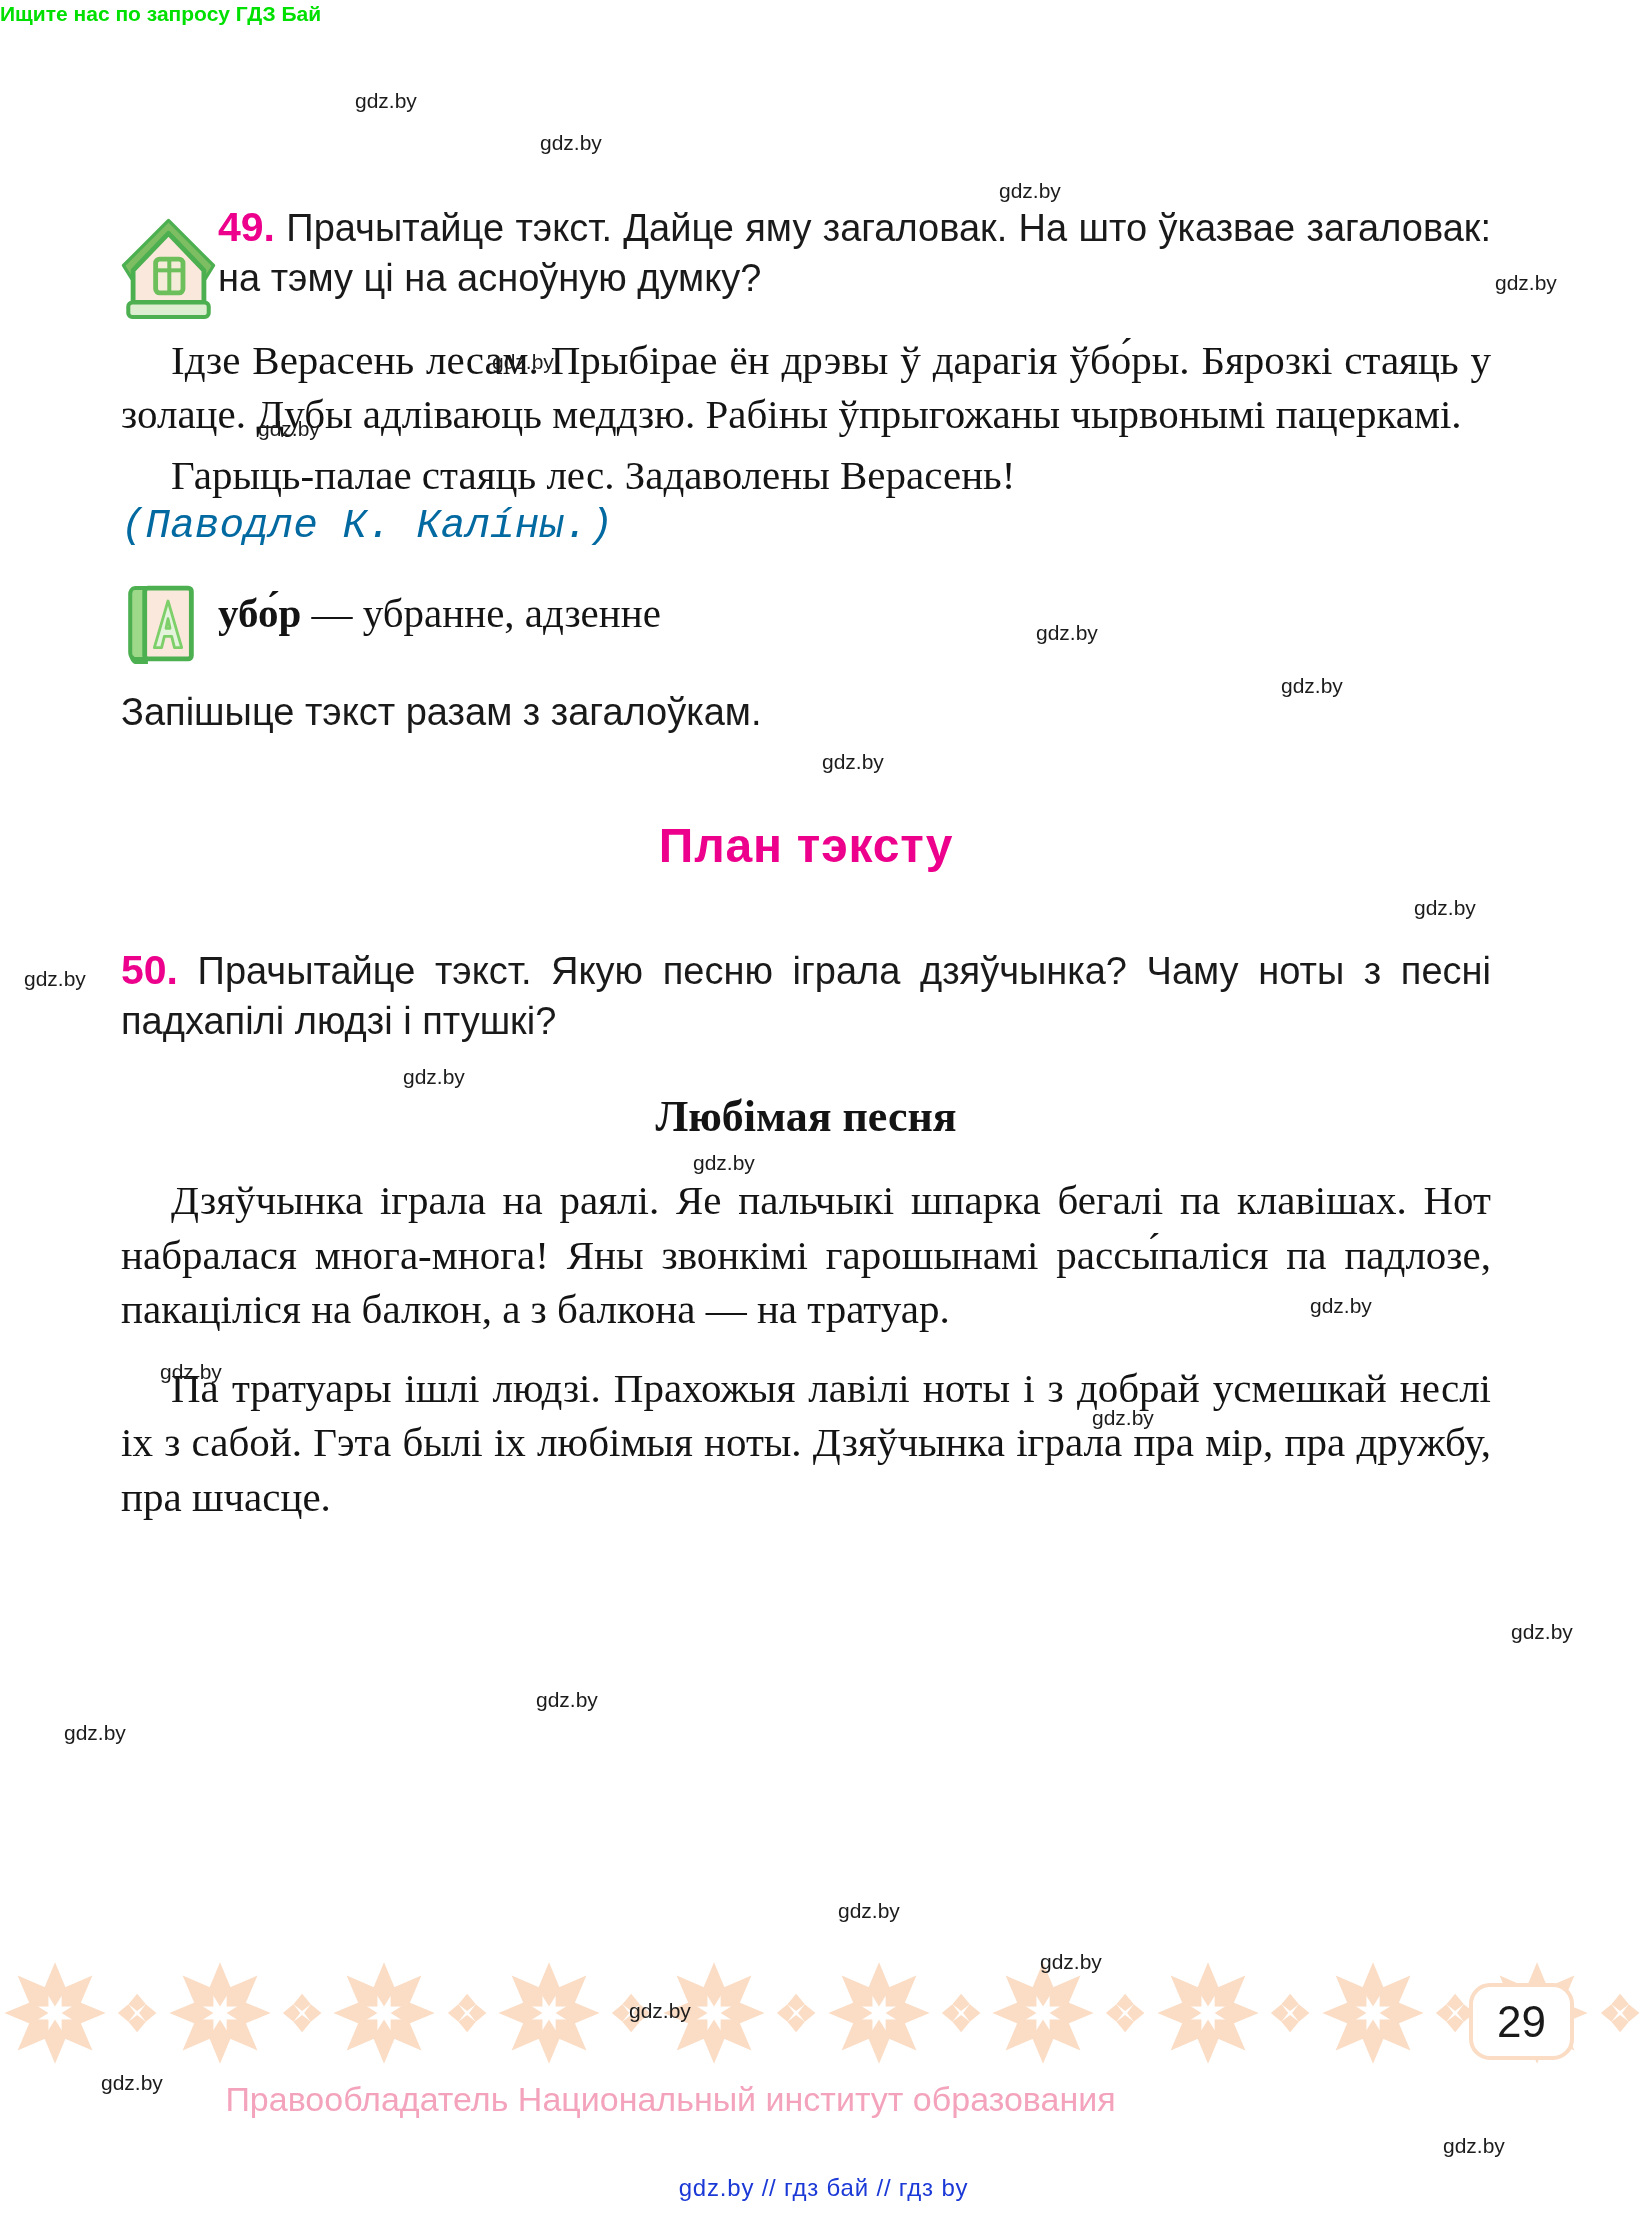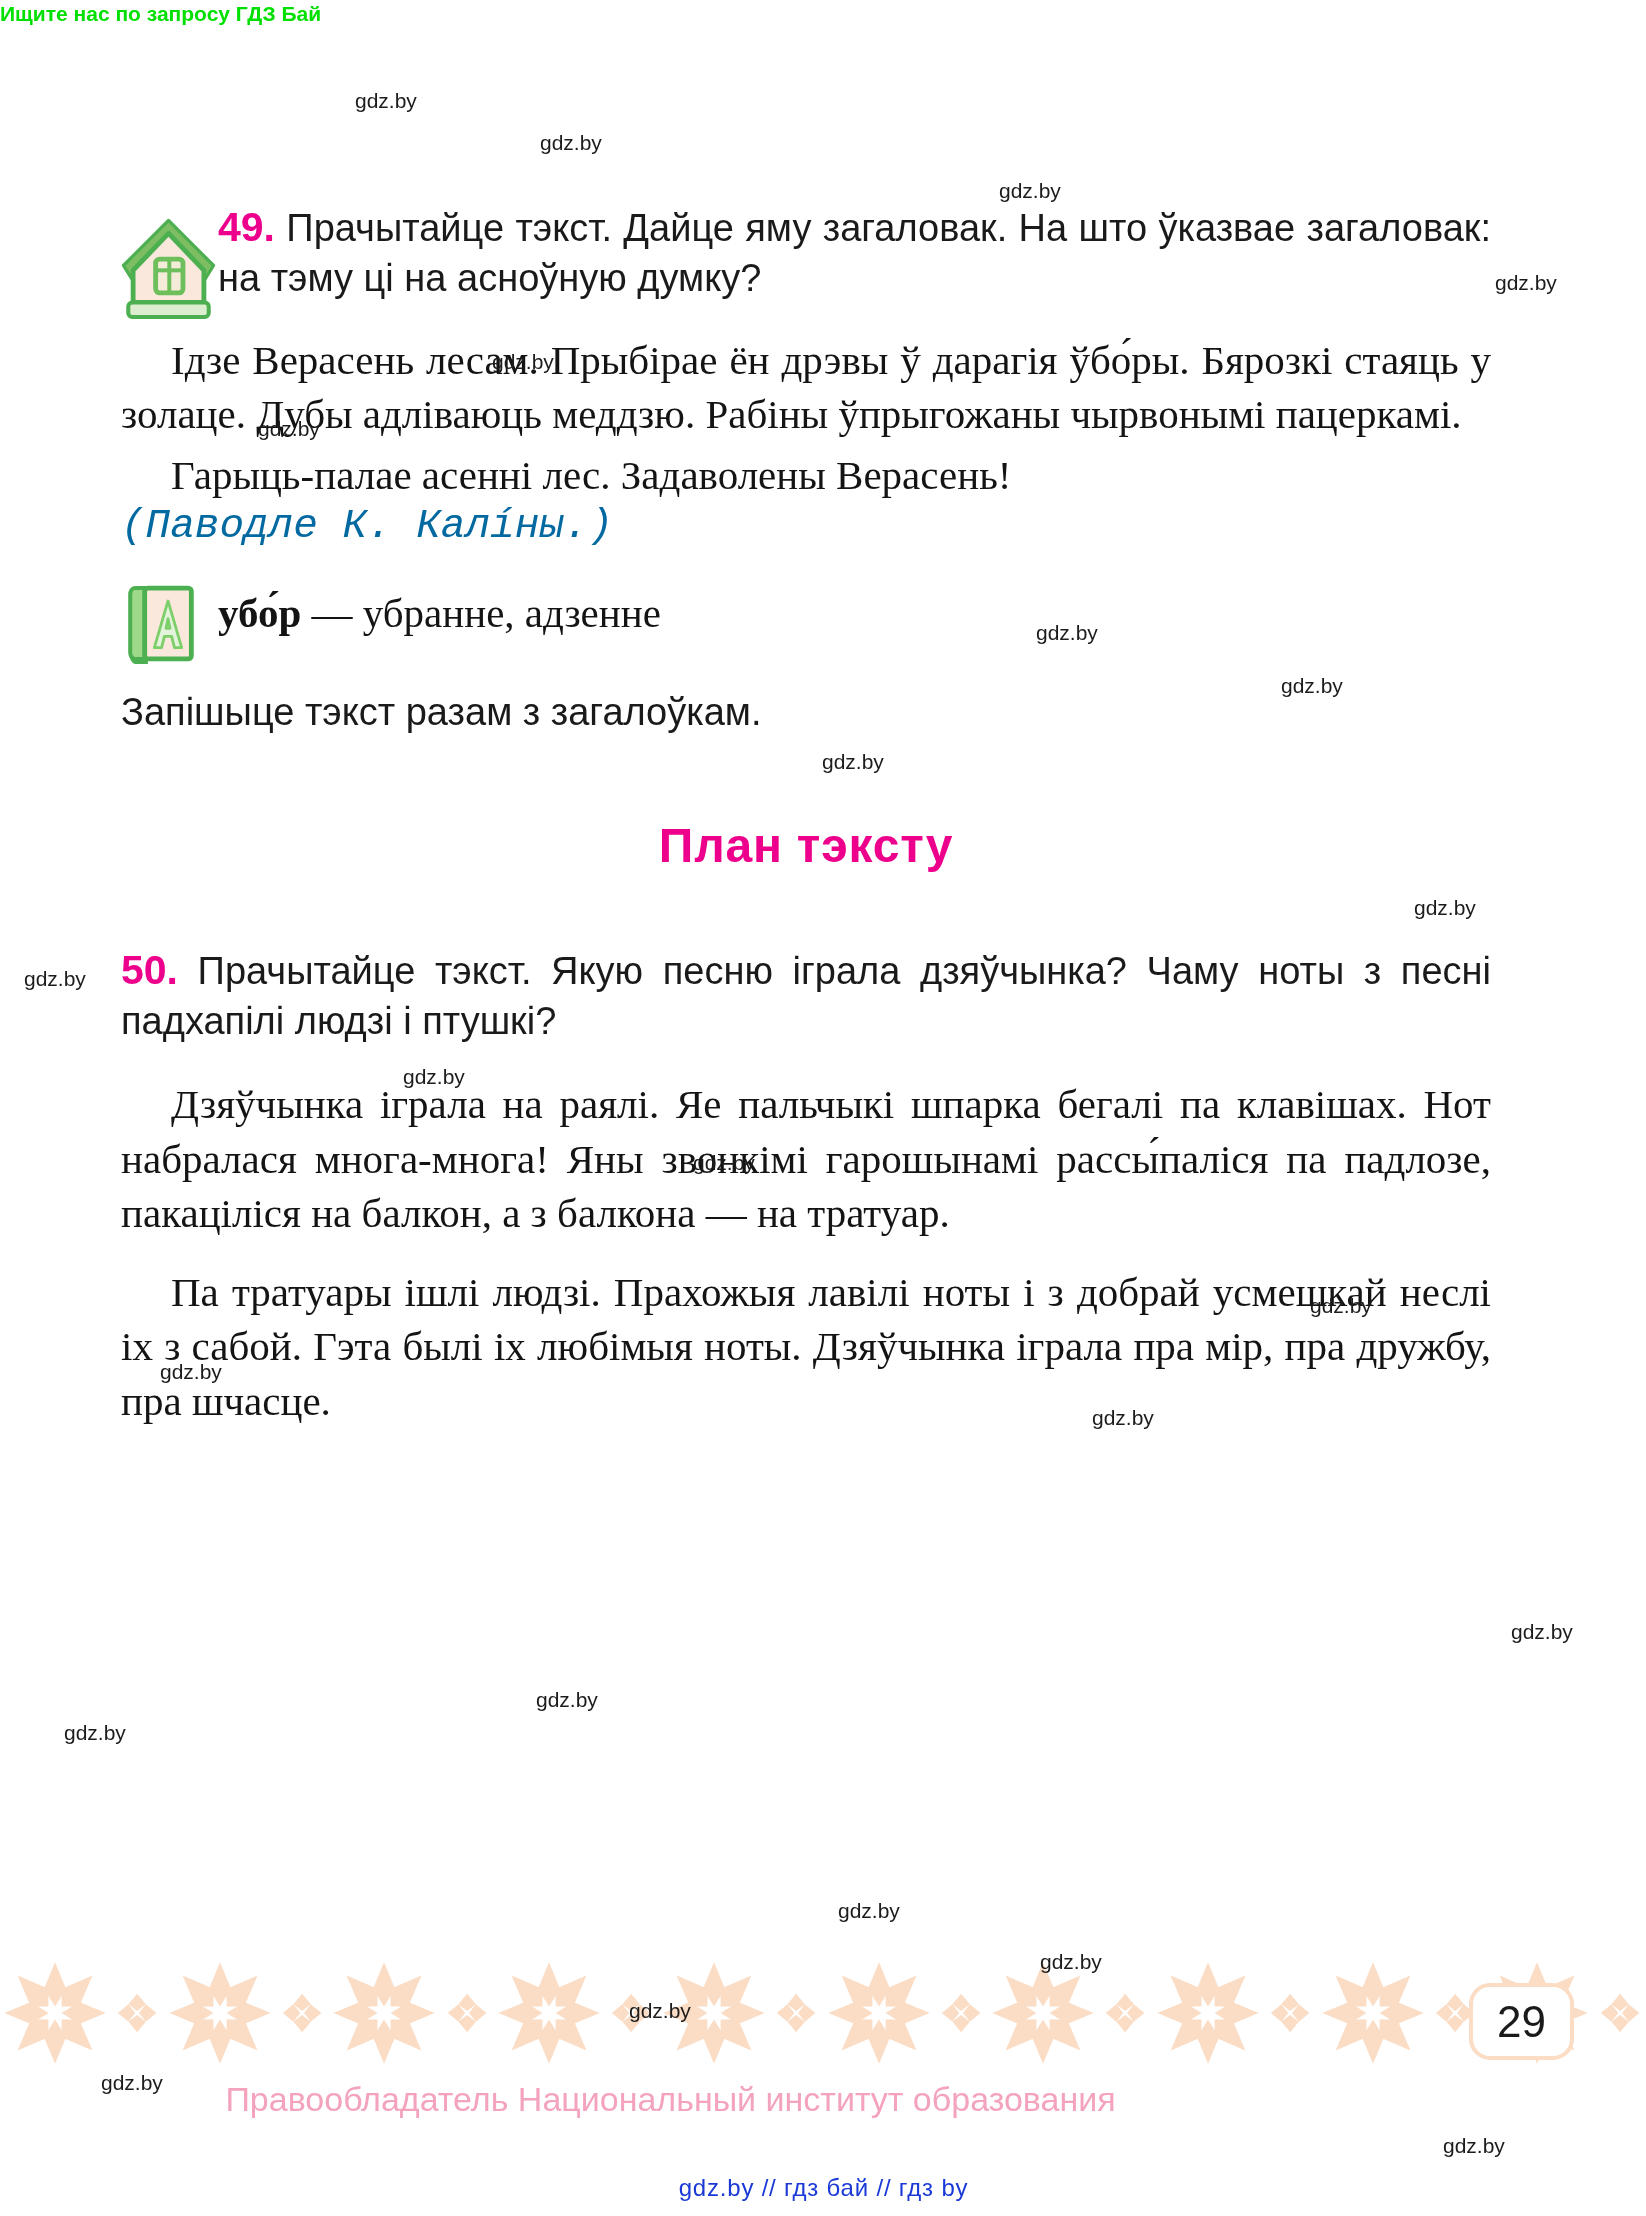--- a/index.html
+++ b/index.html
@@ -224,21 +224,21 @@
 
           <rect x="14" y="116" width="100" height="18" rx="5" fill="#ddedcf" stroke="#4caf50" stroke-width="5"></rect>
         </svg>
       </span>
       <span class="ex-num">49.</span>
       <span>Прачытайце тэкст. Дайце яму загаловак. На што ўказвае загаловак: на тэму ці на асноўную думку?</span>
     </div>
 
     <p class="body-text indent" style="margin-top:29px;">Ідзе Верасень лесам. Прыбірае ён дрэвы ў дарагія ўбо́ры. Бярозкі стаяць у золаце. Дубы адліваюць меддзю. Рабіны ўпрыгожаны чырвонымі пацеркамі.</p>
 
-    <p class="body-text indent" style="margin-top:6.4px;">Гарыць-палае асенні лес. Задаволены Верасень!</p>
+    <p class="body-text indent" style="margin-top:6.4px;">Гарыць-палае стаяць лес. Задаволены Верасень!</p>
 
     <p class="source" style="margin-top:0px;">(Паводле К. Калíны.)</p>
 
     <div class="vocab-row">
       <span class="book-icon">
         <svg viewBox="0 0 92 100" width="74" height="81">
 
           <path d="M10 6 L24 6 L24 94 L10 94 C6 94 4 90 4 86 L4 14 C4 10 6 6 10 6 Z" fill="#9ed98a" stroke="#4caf50" stroke-width="5"></path>
 
           <rect x="22" y="6" width="58" height="88" rx="4" fill="#fbe8dc" stroke="#4caf50" stroke-width="6"></rect>
@@ -257,20 +257,21 @@
 
     <p class="task-line" style="margin-top:37px;">Запішыце тэкст разам з загалоўкам.</p>
 
     <div class="section-title" style="margin-top:84px;">План тэксту</div>
 
     <div class="ex-block" style="margin-top:71px;">
       <span class="ex-num">50.</span>
       <span>Прачытайце тэкст. Якую песню іграла дзяўчынка? Чаму ноты з песні падхапілі людзі і птушкі?</span>
     </div>
 
+    <div class="story-title" style="margin-top:45px;">Любімая песня</div>
 
     <p class="body-text indent" style="margin-top:31px;">Дзяўчынка іграла на раялі. Яе пальчыкі шпарка бегалі па клавішах. Нот набралася многа-многа! Яны звонкімі гарошынамі рассы́паліся па падлозе, пакаціліся на балкон, а з балкона — на тратуар.</p>
 
     <p class="body-text indent" style="margin-top:24px;">Па тратуары ішлі людзі. Прахожыя лавілі ноты і з добрай усмешкай неслі іх з сабой. Гэта былі іх любімыя ноты. Дзяўчынка іграла пра мір, пра дружбу, пра шчасце.</p>
 
   </div>
 
   <div class="ornament-band">
     <div class="orn-row" id="orn-row">
         <svg viewBox="0 0 100 100" width="114" height="114">

